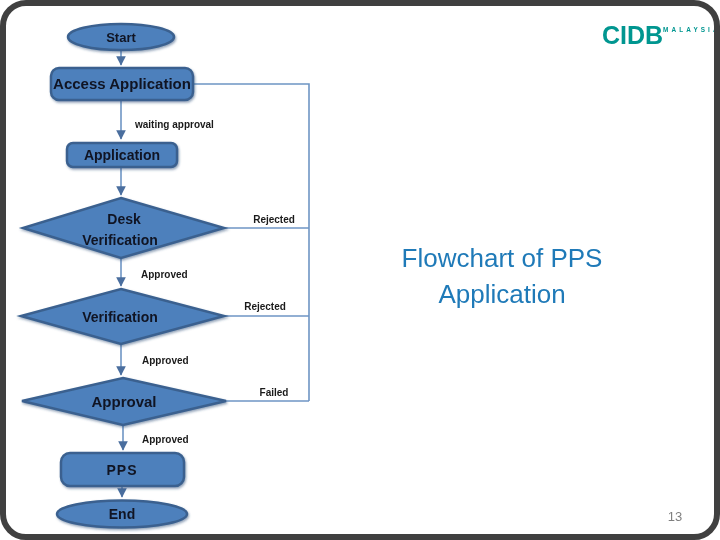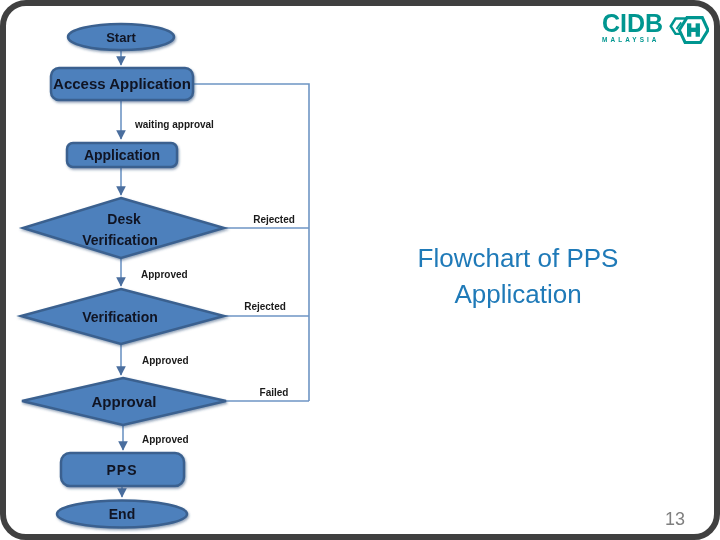--- a/index.html
+++ b/index.html
@@ -20,41 +20,41 @@
   .node-text{
     font-family:"Liberation Sans", sans-serif;
     font-weight:bold;fill:#101423;text-anchor:middle;
   }
   .edge-label{
     font-family:"Liberation Sans", sans-serif;
     font-size:10px;font-weight:bold;fill:#1a1a1a;
   }
   .connector{stroke:#6e95c4;stroke-width:1.6;fill:none;}
   .slide-title{
-    position:absolute;left:384px;top:234px;width:256px;
+    position:absolute;left:368px;top:234px;width:256px;
     text-align:center;color:#1F7AB8;font-size:26px;line-height:36px;
     font-family:"Liberation Sans", sans-serif;
   }
   .logo{
     position:absolute;left:596px;top:6px;display:flex;align-items:flex-start;
     color:#009690;
   }
-  .logo-textcol{display:flex;flex-direction:column;align-items:flex-start;}
+  .logo-textcol{display:flex;flex-direction:row;align-items:flex-start;margin-top:12px;}
   .logo-cidb{
     font-size:25px;font-weight:bold;line-height:22px;letter-spacing:0px;
     font-family:"Liberation Sans", sans-serif;
   }
   .logo-malaysia{
     font-size:6.4px;font-weight:bold;letter-spacing:3.1px;margin-top:2px;
     font-family:"Liberation Sans", sans-serif;
   }
   .logo-mark{margin-left:2px;margin-top:1px;}
   .page-number{
     position:absolute;left:652px;top:503px;width:34px;text-align:center;
-    color:#7f7f7f;font-size:18px;
+    color:#7f7f7f;font-size:13px;
     font-family:"Liberation Sans", sans-serif;
   }
 </style>
 </head>
 <body>
 
 <div class="slide">
 
   <svg class="flowchart-svg" width="340" height="540" viewBox="0 0 340 540">
     <defs>

